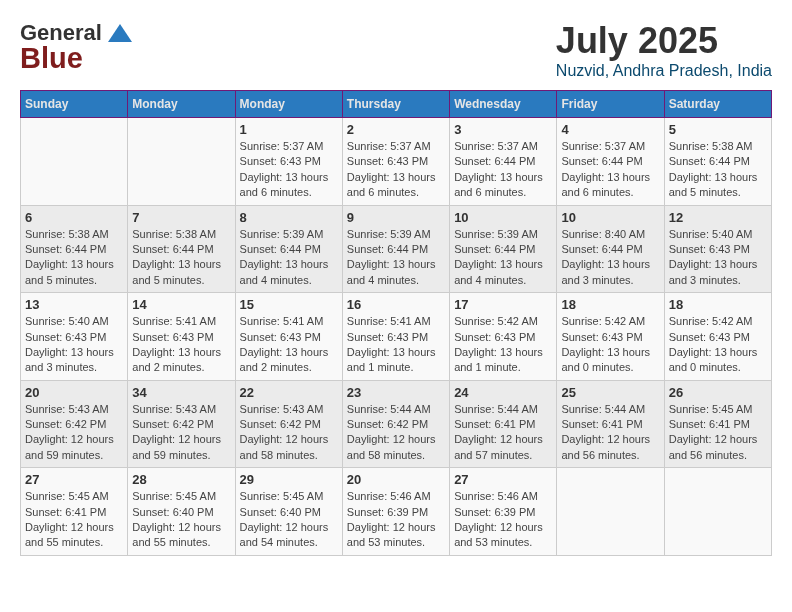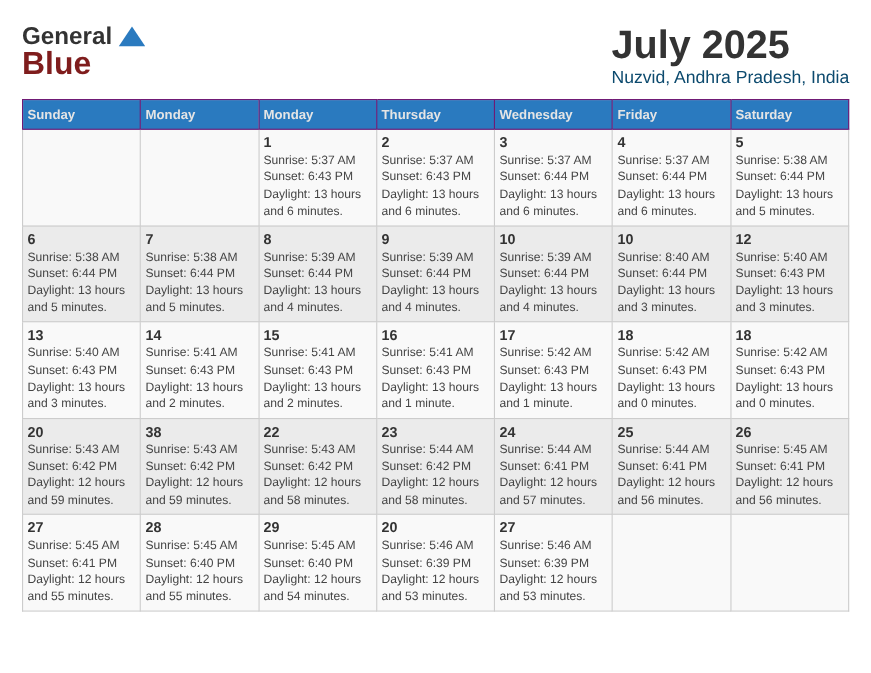--- a/index.html
+++ b/index.html
@@ -234,21 +234,21 @@
         </td>
       </tr>
       <tr>
         <td>
           <span class="day-number">20</span>
           <div class="day-info">Sunrise: 5:43 AM
 Sunset: 6:42 PM
 Daylight: 12 hours and 59 minutes.</div>
         </td>
         <td>
-          <span class="day-number">38</span>
+          <span class="day-number">34</span>
           <div class="day-info">Sunrise: 5:43 AM
 Sunset: 6:42 PM
 Daylight: 12 hours and 59 minutes.</div>
         </td>
         <td>
           <span class="day-number">22</span>
           <div class="day-info">Sunrise: 5:43 AM
 Sunset: 6:42 PM
 Daylight: 12 hours and 58 minutes.</div>
         </td>

